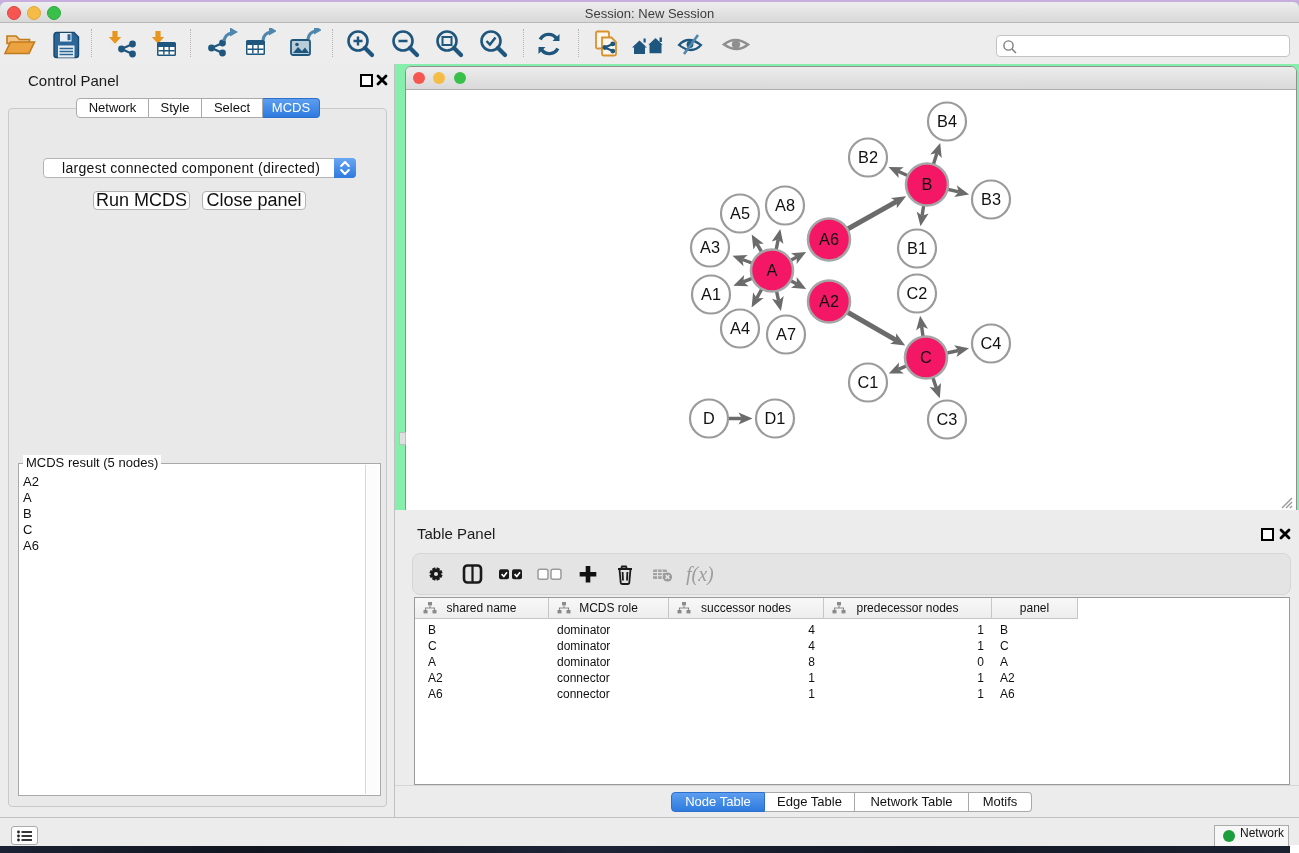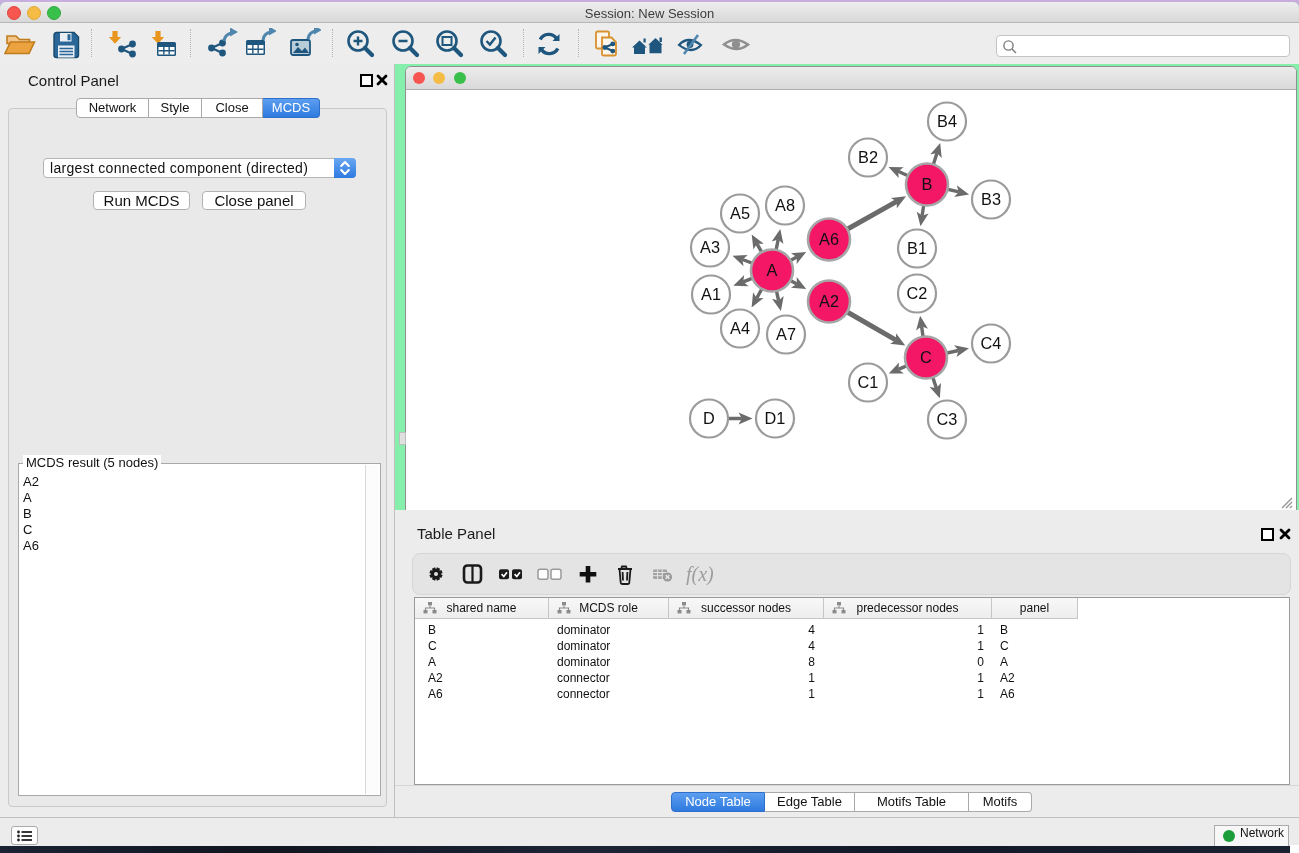--- a/index.html
+++ b/index.html
@@ -34,21 +34,21 @@
 .tab.first{border-left:1px solid #a9a9a9;border-radius:4px 0 0 4px;}
 .tab.last{border-radius:0 4px 4px 0;}
 .tab.sel{background:linear-gradient(#5c9ef0,#2e7ade);color:#fff;border-color:#2e6fc9;}
 #cpbox{left:8px;top:44px;z-index:1;width:377px;height:697px;background:#e9e9e9;
  border:1px solid #c9c9c9;border-radius:4px;}
 #optlabel{left:0;top:26px;width:100%;text-align:center;font-size:14px;letter-spacing:0.3px;color:#111;}
 #dropdown{left:34px;top:49px;width:311px;height:18px;background:#fff;
  border:1px solid #b4b4b4;border-radius:4px;font-size:14px;letter-spacing:0.3px;line-height:18px;color:#111;}
 #dropcap{right:-1px;top:-1px;width:22px;height:20px;border-radius:0 4px 4px 0;
  background:linear-gradient(#6aa7f2,#2d7ae0);}
-.btn{background:#fff;border:1px solid #b2b2b2;border-radius:4px;font-size:15px;
+.btn{background:#fff;border:1px solid #b2b2b2;border-radius:4px;font-size:18px;
  color:#111;text-align:center;height:17px;line-height:17px;top:82px;}
 #fieldset{left:9px;top:354px;width:361px;height:331px;background:#fff;border:1px solid #a9a9a9;}
 #fslegend{left:4px;top:-9px;background:#fff;padding:0 3px;font-size:13px;color:#111;}
 #fslist{left:4px;top:10px;font-size:13px;color:#111;line-height:16px;}
 #fsscroll{right:14px;top:1px;width:1px;height:329px;background:#d8d8d8;}
 #fsscroll2{right:1px;top:1px;width:13px;height:329px;background:#fcfcfc;}
 
 #gwin{left:405px;top:64px;width:890px;height:444px;border:1px solid #8f8f8f;
  border-radius:6px 6px 0 0;background:#fff;}
 #gtitle{left:0;top:0;width:100%;height:22px;background:linear-gradient(#ececec,#d9d9d9);
@@ -224,25 +224,25 @@
 </div>
 <div id="cpanel" class="abs">
 <div class="abs ptitle" style="left:28px;top:8px">Control Panel</div>
 <div class="abs floatbtn" style="left:360px;top:10px"></div>
 <svg class="abs" style="left:376px;top:10px" width="12" height="12" viewBox="0 0 12 12">
         <path d="M2 2 L10 10 M10 2 L2 10" stroke="#000" stroke-width="2.8" stroke-linecap="round"></path>
       </svg>
 <div id="cptabs" class="abs">
 <div class="tab first" style="width:71px">Network</div>
 <div class="tab" style="width:52px">Style</div>
-<div class="tab" style="width:60px">Close</div>
+<div class="tab" style="width:60px">Select</div>
 <div class="tab last sel" style="width:56px">MCDS</div>
 </div>
 <div id="cpbox" class="abs">
-<div id="dropdown" class="abs"><span style="padding-left:6px">largest connected component (directed)</span>
+<div id="dropdown" class="abs"><span style="padding-left:18px">largest connected component (directed)</span>
 <div id="dropcap" class="abs"><svg width="22" height="20" viewBox="0 0 22 20">
               <path d="M7.2 8 l3.8-4 3.8 4 M7.2 12 l3.8 4 3.8-4" fill="none" stroke="#fff" stroke-width="2.1" stroke-linejoin="round" stroke-linecap="round"></path>
             </svg></div>
 </div>
 <div class="btn abs" style="left:84px;width:95px">Run MCDS</div>
 <div class="btn abs" style="left:193px;width:102px">Close panel</div>
 <div id="fieldset" class="abs">
 <div id="fslegend" class="abs">MCDS result (5 nodes)</div>
 <div id="fslist" class="abs">A2<br>A<br>B<br>C<br>A6</div>
 <div id="fsscroll2" class="abs"></div>
@@ -459,21 +459,21 @@
         <div class="abs td" style="left:13px;top:88px">A6</div>
         <div class="abs td" style="left:142px;top:88px">connector</div>
         <div class="abs td" style="left:254px;top:88px;width:146px;text-align:right">1</div>
         <div class="abs td" style="left:409px;top:88px;width:160px;text-align:right">1</div>
         <div class="abs td" style="left:585px;top:88px">A6</div>
       </div>
 <div class="abs" style="left:0;top:275px;width:904px;height:1px;background:#d6d6d6"></div>
 <div id="btabs" class="abs">
 <div class="tab first sel" style="width:92px">Node Table</div>
 <div class="tab" style="width:89px">Edge Table</div>
-<div class="tab" style="width:113px">Motifs Table</div>
+<div class="tab" style="width:113px">Network Table</div>
 <div class="tab last" style="width:62px">Motifs</div>
 </div>
 </div>
 <div id="statusbar" class="abs">
 <div id="listbtn" class="abs">
         <svg style="position:absolute;left:5px;top:3px" width="16" height="12" viewBox="0 0 16 12">
 <g fill="#222">
             <circle cx="1.5" cy="2" r="1.4"></circle>
             <circle cx="1.5" cy="6" r="1.4"></circle>
             <circle cx="1.5" cy="10" r="1.4"></circle>

